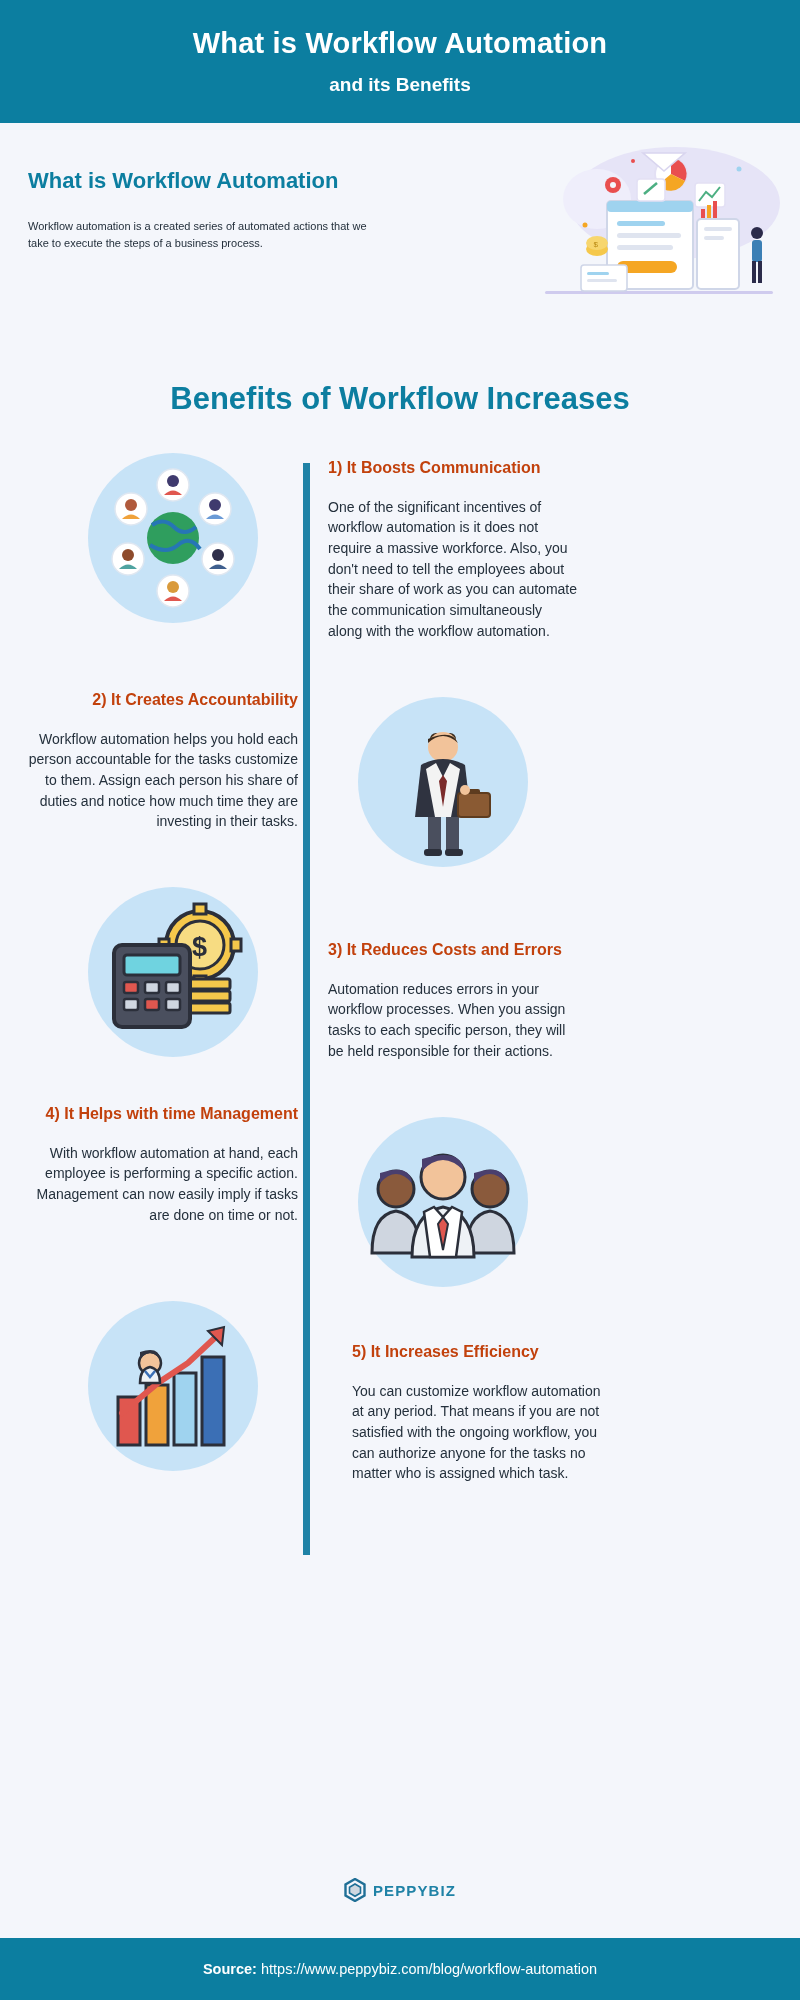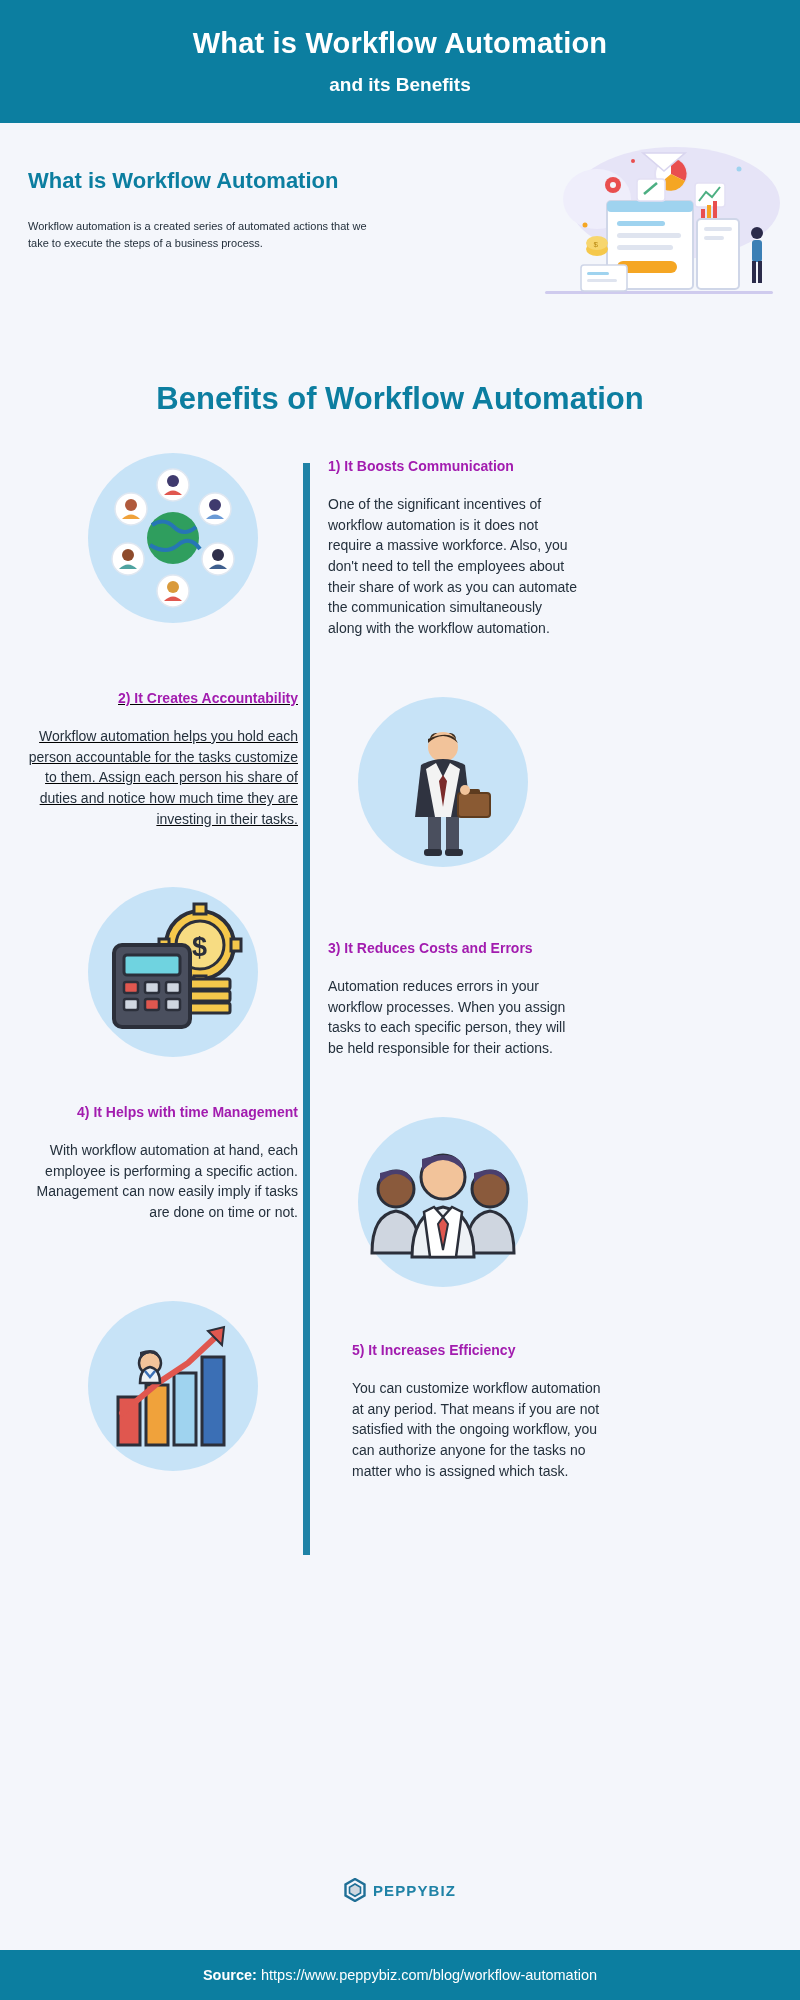--- a/index.html
+++ b/index.html
@@ -47,21 +47,21 @@
   
   .benefits { position:relative; margin-top:28px; height:1160px; }
   .divider {
     position:absolute; left:303px; top:18px;
     width:7px; height:1092px; background:#1f82a6;
   }
   .col-left  { position:absolute; left:18px;  width:280px; text-align:right; }
   .col-right { position:absolute; left:328px; width:250px; text-align:left; }
 
   .b-title {
-    color:#a21caf; font-size:14px; font-weight:bold;
+    color:#c2410c; font-size:16px; font-weight:bold;
     line-height:1.35; margin-bottom:18px;
   }
   .b-body { color:#24303c; font-size:14px; line-height:1.48; }
 
   
   .circle {
     position:absolute; border-radius:50%;
     background:#c7e3f7;
     display:flex; align-items:center; justify-content:center;
   }
@@ -71,21 +71,21 @@
     position:absolute; left:0; right:0; top:1878px;
     display:flex; align-items:center; justify-content:center; gap:7px;
   }
   .logo-text {
     color:#1f82a6; font-size:15px; font-weight:bold; letter-spacing:1.1px;
   }
 
   
   .footer {
     position:absolute; left:0; bottom:0;
-    width:800px; height:50px; background:#0c7ea0;
+    width:800px; height:62px; background:#0c7ea0;
     display:flex; align-items:center; justify-content:center;
   }
   .footer-text { color:#ffffff; font-size:14.5px; }
   .footer-label { font-weight:bold; }
 </style>
 </head>
 <body>
 
 <div class="page">
 
@@ -146,21 +146,21 @@
       <rect x="233" y="120" width="4" height="22" fill="#2b2b4a"></rect>
 
       <path d="M118 12 L160 12 L139 30 Z" fill="#ffffff" stroke="#d9d5ef" stroke-width="1.6"></path>
 
       <circle cx="60" cy="84" r="2.5" fill="#f5a623"></circle>
       <circle cx="214" cy="28" r="2.5" fill="#9fd3ef"></circle>
       <circle cx="108" cy="20" r="2" fill="#e94f4f"></circle>
     </svg>
   </div>
 
-  <div class="benefits-title">Benefits of Workflow Automation</div>
+  <div class="benefits-title">Benefits of Workflow Increases</div>
 
   <div class="benefits">
     <div class="divider"></div>
 
     <div class="circle" style="left:88px; top:8px; width:170px; height:170px;">
       <svg viewBox="0 0 170 170" width="170" height="170">
         <circle cx="85" cy="85" r="26" fill="#2f9e5e"></circle>
         <path d="M64 72 q12 -8 22 2 q10 10 22 0" stroke="#2676b5" stroke-width="4" fill="none"></path>
         <path d="M62 92 q16 10 28 0 q12 -10 22 4" stroke="#2676b5" stroke-width="4" fill="none"></path>
         <g>
@@ -202,21 +202,21 @@
         <rect x="70" y="120" width="13" height="36" fill="#4a4f5e"></rect>
         <rect x="88" y="120" width="13" height="36" fill="#4a4f5e"></rect>
         <rect x="66" y="152" width="18" height="7" rx="3" fill="#2b2f3a"></rect>
         <rect x="87" y="152" width="18" height="7" rx="3" fill="#2b2f3a"></rect>
         <rect x="100" y="96" width="32" height="24" rx="3" fill="#8a5a33" stroke="#5e3c1f" stroke-width="2"></rect>
         <rect x="110" y="92" width="12" height="5" rx="2" fill="#5e3c1f"></rect>
         <circle cx="107" cy="93" r="5" fill="#f2c39a"></circle>
       </svg>
     </div>
 
-    <div class="col-left" style="top:244px;text-decoration:underline;">
+    <div class="col-left" style="top:244px;">
       <div class="b-title">2) It Creates Accountability</div>
       <div class="b-body">Workflow automation helps you hold each person accountable for the tasks customize to them. Assign each person his share of duties and notice how much time they are investing in their tasks.</div>
     </div>
 
     <div class="circle" style="left:88px; top:442px; width:170px; height:170px;">
       <svg viewBox="0 0 170 170" width="170" height="170">
         <g>
           <circle cx="112" cy="58" r="34" fill="#f5c84b" stroke="#2b2f3a" stroke-width="4"></circle>
           <circle cx="112" cy="58" r="24" fill="#f7dc82" stroke="#2b2f3a" stroke-width="3"></circle>
           <text x="104" y="69" font-size="27" font-weight="bold" fill="#2b2f3a" font-family="Liberation Sans, sans-serif">$</text>

